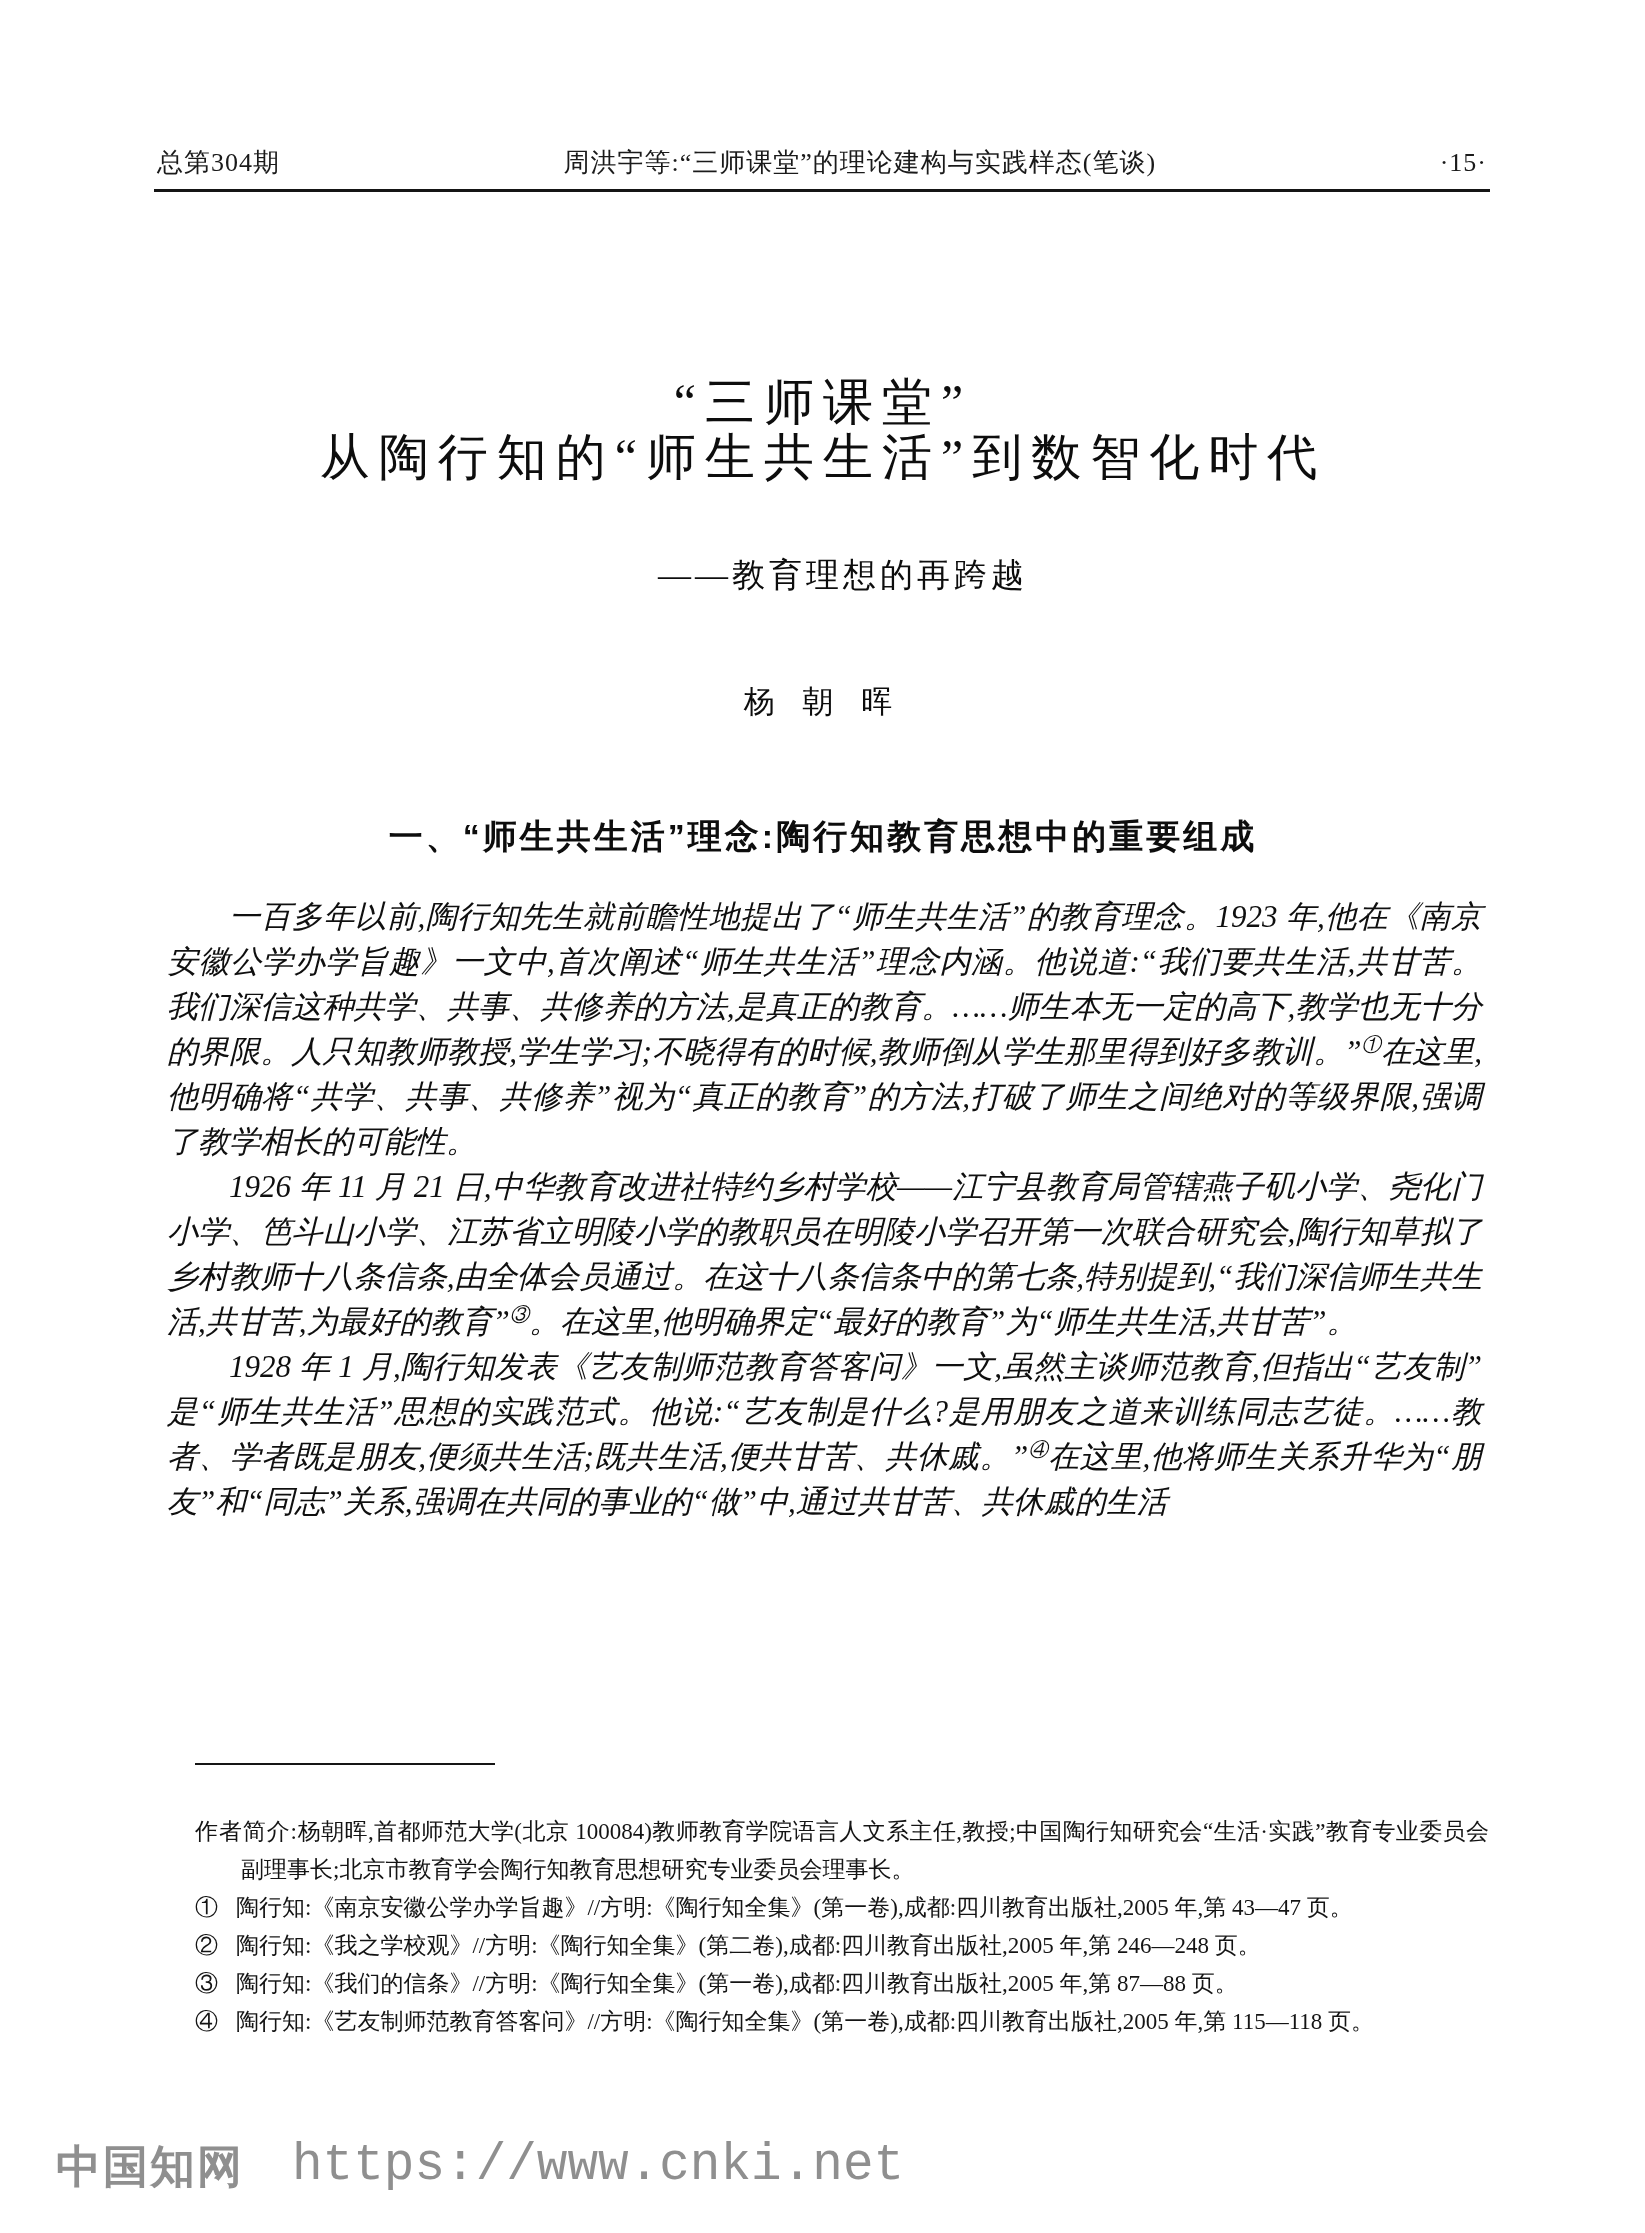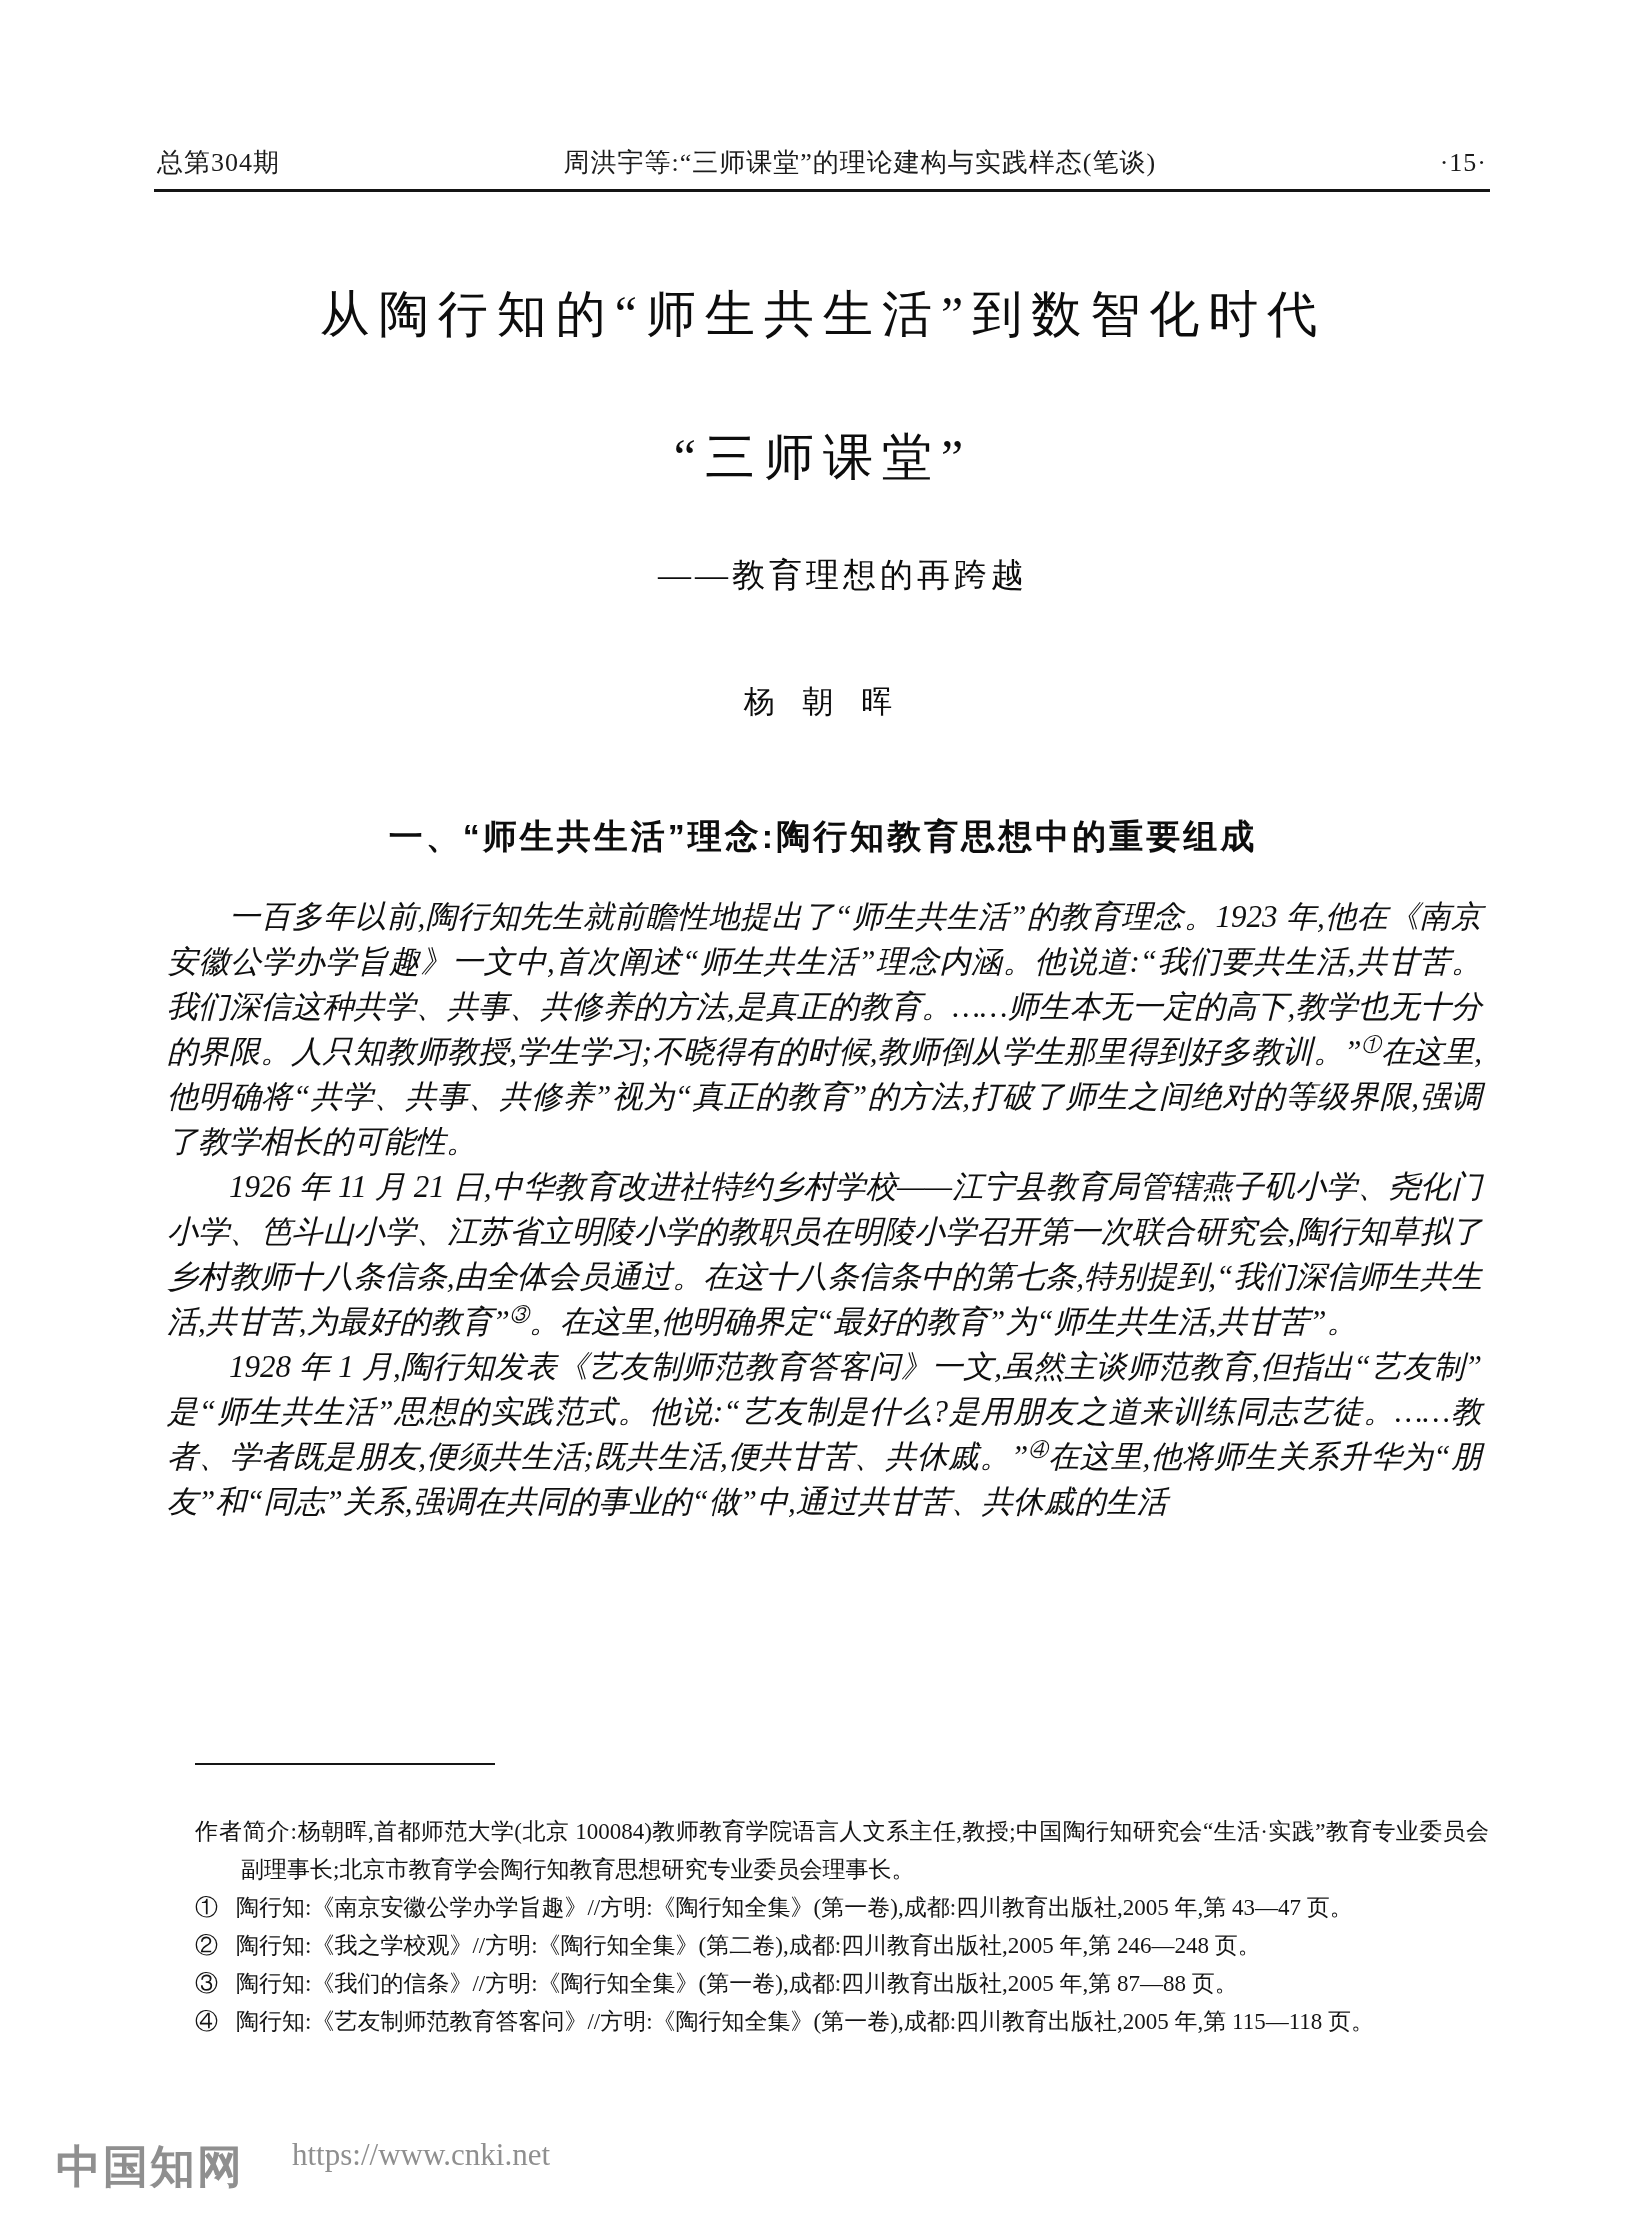--- a/index.html
+++ b/index.html
@@ -120,40 +120,40 @@
     gap: 48px;
     user-select: none;
   }
   .wm-brand {
     font-family: "Liberation Sans", "DejaVu Sans", sans-serif;
     font-weight: 700;
     font-size: 45px;
     letter-spacing: 2px;
   }
   .wm-url {
-    font-family: Liberation Serif, serif;
+    font-family: Liberation Mono, monospace;
     font-weight: 400;
-    font-size: 31px;
+    font-size: 51px;
   }
 </style>
 </head>
 <body>
 
 <div class="page">
 
   <header class="running-header">
     <span>总第304期</span>
     <span class="hc">周洪宇等:“三师课堂”的理论建构与实践样态(笔谈)</span>
     <span>·15·</span>
   </header>
   <div class="header-rule"></div>
 
   <div class="title-block">
+    <div class="title-line second">“三师课堂”</div>
     <div class="title-line">从陶行知的“师生共生活”到数智化时代</div>
-    <div class="title-line second">“三师课堂”</div>
   </div>
 
   <div class="subtitle">——教育理想的再跨越</div>
 
   <div class="author">杨 朝 晖</div>
 
   <h2 class="section-heading">一、“师生共生活”理念:陶行知教育思想中的重要组成</h2>
 
   <main class="body-text" id="body-paragraphs">
       <p>一百多年以前,陶行知先生就前瞻性地提出了“师生共生活”的教育理念。1923 年,他在《南京安徽公学办学旨趣》一文中,首次阐述“师生共生活”理念内涵。他说道:“我们要共生活,共甘苦。我们深信这种共学、共事、共修养的方法,是真正的教育。……师生本无一定的高下,教学也无十分的界限。人只知教师教授,学生学习;不晓得有的时候,教师倒从学生那里得到好多教训。”<sup class="fnref">①</sup>在这里,他明确将“共学、共事、共修养”视为“真正的教育”的方法,打破了师生之间绝对的等级界限,强调了教学相长的可能性。</p>

